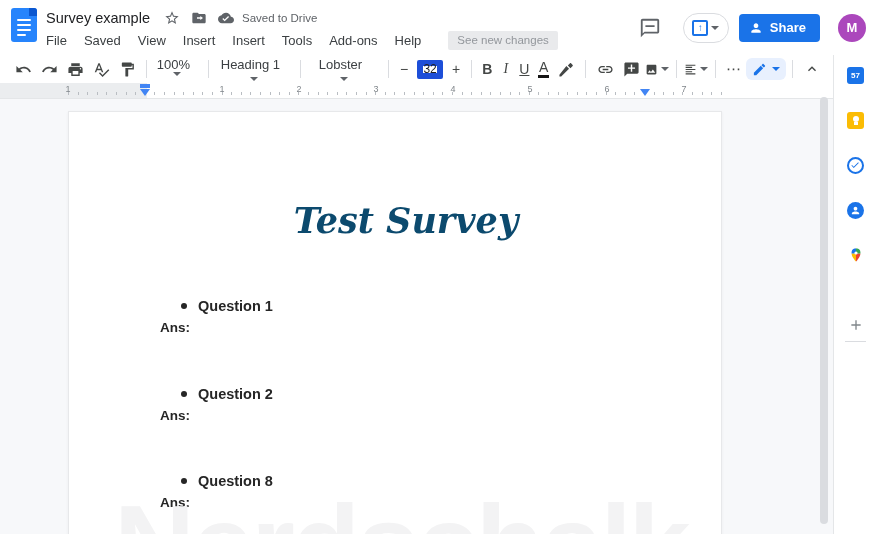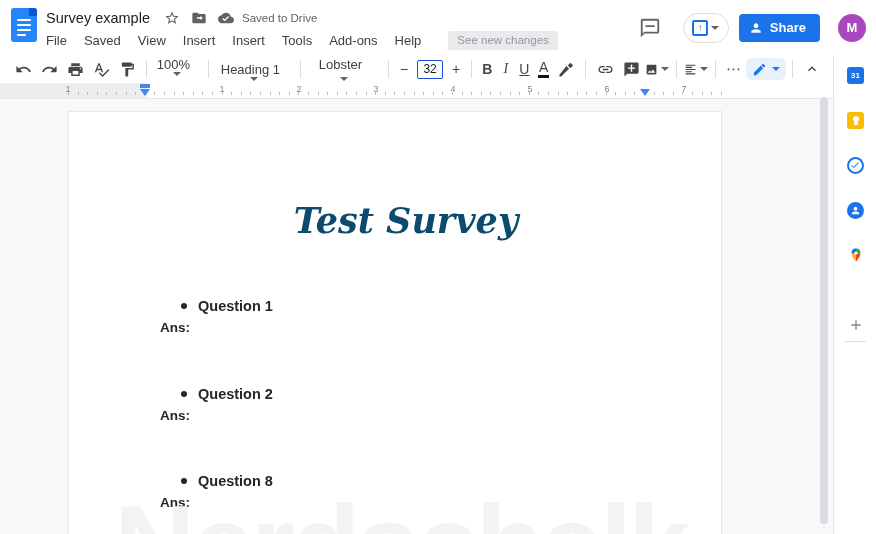--- a/index.html
+++ b/index.html
@@ -49,21 +49,21 @@
   .tb-btn { display:flex; align-items:center; justify-content:center; height:24px; min-width:24px;
     border-radius:4px; margin:0 1px; }
   .tb-btn svg { width:17px; height:17px; fill:#444746; }
   .tb-sep { width:1px; height:18px; background:#dadce0; margin:0 6px; }
   .tb-select { display:flex; align-items:center; font-size:13px; color:#3c4043; height:24px;
     padding:0 4px;flex-direction:column; }
   .tb-select .lbl { margin-right:8px; }
   .fs-group { display:flex; align-items:center; }
   .fs-btn { width:18px; height:20px; display:flex; align-items:center; justify-content:center;
     font-size:14px; color:#444746; }
-  .fs-val { width:26px; height:19px; border:1px solid #1d4ed8; border-radius:2px; font-size:12px;
+  .fs-val { width:26px; height:19px; border:6px solid #1d4ed8; border-radius:2px; font-size:12px;
     display:flex; align-items:center; justify-content:center; margin:0 4px; color:#202124; }
   .fmt-letter { font-size:14px; color:#444746; width:22px; text-align:center; }
   .b { font-weight:bold; } .i { font-style:italic; font-family:"Liberation Serif", serif; }
   .u { text-decoration:underline; }
   .color-a { border-bottom:3px solid #151515; line-height:15px; display:inline-block; width:14px;
     margin:0 4px; text-align:center; font-size:14px; }
   .dots { font-size:15px; letter-spacing:1px; color:#444746; margin:0 4px; }
   .tb-right { margin-left:auto; display:flex; align-items:center; padding-right:8px; }
   .edit-pill { background:#e8f0fe; border-radius:6px; height:22px; display:flex; align-items:center;
     padding:0 6px; }
@@ -218,21 +218,21 @@
         </svg>
     </span>
     <span class="tb-sep"></span>
 
     <span class="tb-select">
       <span class="lbl">100%</span>
       <span class="caret"></span>
     </span>
     <span class="tb-sep"></span>
 
-    <span class="tb-select" style="width:92px;justify-content:flex-end">
+    <span class="tb-select" style="width:92px;justify-content:space-between">
       <span class="lbl">Heading 1</span>
       <span class="caret"></span>
     </span>
     <span class="tb-sep"></span>
 
     <span class="tb-select" style="width:88px;justify-content:space-between">
       <span class="lbl">Lobster</span>
       <span class="caret"></span>
     </span>
     <span class="tb-sep"></span>
@@ -345,21 +345,21 @@
       </div>
 
       <div class="watermark">Nerdschalk</div>
     </div>
   </div>
 
   <div class="scrollbar-thumb"></div>
 
   <div class="sidebar">
     <div class="sb-item" style="top:12px">
-      <span class="cal">31</span>
+      <span class="cal">57</span>
     </div>
     <div class="sb-item" style="top:57px">
       <span class="keep">
         <span class="bulb"></span>
           <span class="base"></span>
       </span>
     </div>
     <div class="sb-item" style="top:102px">
       <span class="tasks">
         <svg viewBox="0 0 24 24">

